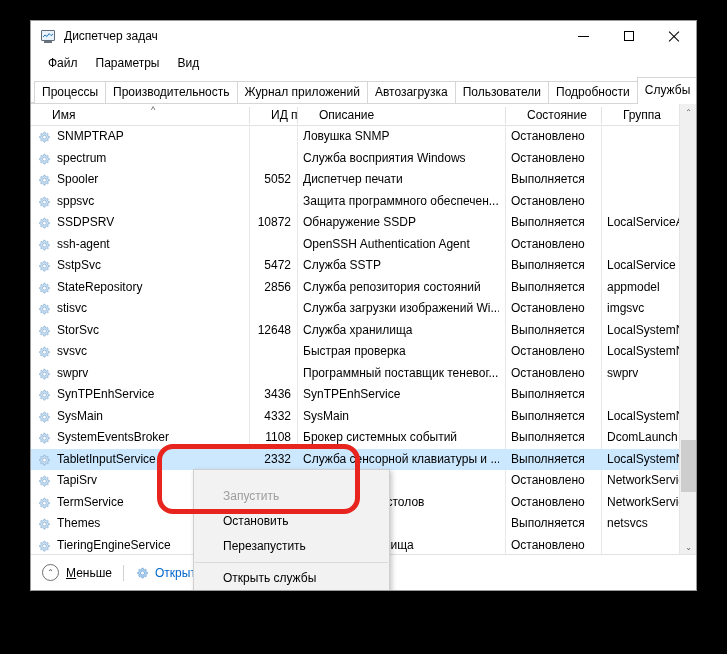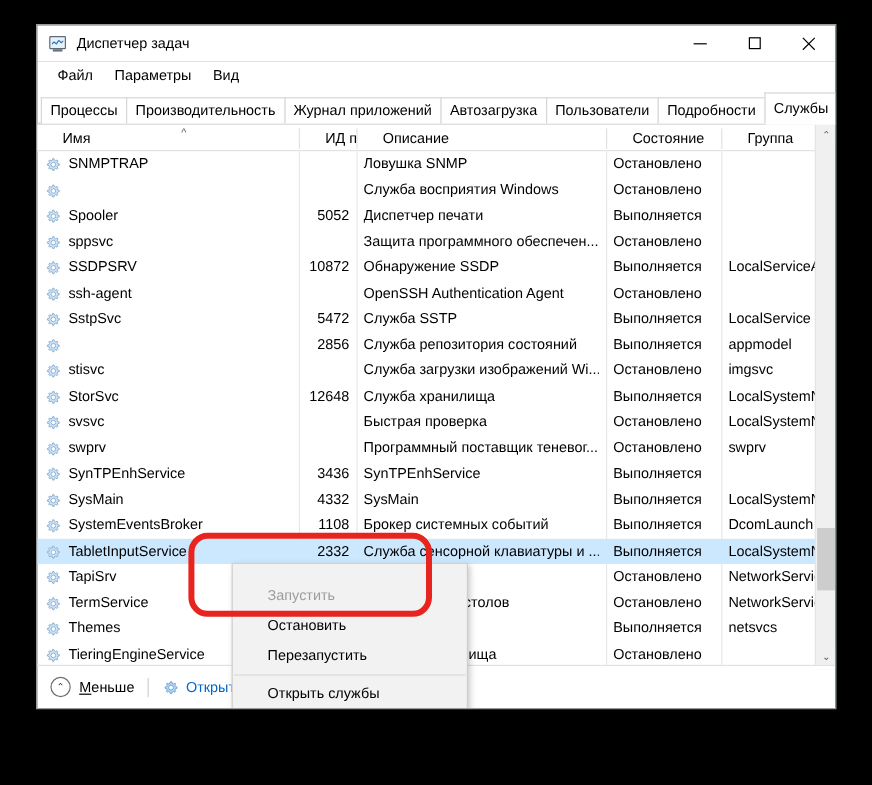--- a/index.html
+++ b/index.html
@@ -403,20 +403,21 @@
           <div class="cell c-state">Остановлено</div>
           <div class="cell c-group"></div>
         </div>
         <div class="row">
           <span class="svc-ico">
             <svg width="14" height="14" viewBox="0 0 14 14">
               <path d="M6.9 2.2 L8.0 2.2 L8.3 3.5 L9.4 4.0 L10.5 3.3 L11.3 4.1 L10.6 5.2 L11.1 6.3 L12.4 6.6 L12.4 7.7 L11.1 8.0 L10.6 9.1 L11.3 10.2 L10.5 11.0 L9.4 10.3 L8.3 10.8 L8.0 12.1 L6.9 12.1 L6.6 10.8 L5.5 10.3 L4.4 11.0 L3.6 10.2 L4.3 9.1 L3.8 8.0 L2.5 7.7 L2.5 6.6 L3.8 6.3 L4.3 5.2 L3.6 4.1 L4.4 3.3 L5.5 4.0 L6.6 3.5 Z" fill="#cfe3f5" stroke="#7fa9ce" stroke-width="0.7"></path>
               <circle cx="7.45" cy="7.15" r="1.9" fill="#ffffff" stroke="#7fa9ce" stroke-width="0.7"></circle>
             </svg>
           </span>
+          <div class="cell c-name">spectrum</div>
           <div class="cell c-pid"></div>
           <div class="cell c-desc">Служба восприятия Windows</div>
           <div class="cell c-state">Остановлено</div>
           <div class="cell c-group"></div>
         </div>
         <div class="row">
           <span class="svc-ico">
             <svg width="14" height="14" viewBox="0 0 14 14">
               <path d="M6.9 2.2 L8.0 2.2 L8.3 3.5 L9.4 4.0 L10.5 3.3 L11.3 4.1 L10.6 5.2 L11.1 6.3 L12.4 6.6 L12.4 7.7 L11.1 8.0 L10.6 9.1 L11.3 10.2 L10.5 11.0 L9.4 10.3 L8.3 10.8 L8.0 12.1 L6.9 12.1 L6.6 10.8 L5.5 10.3 L4.4 11.0 L3.6 10.2 L4.3 9.1 L3.8 8.0 L2.5 7.7 L2.5 6.6 L3.8 6.3 L4.3 5.2 L3.6 4.1 L4.4 3.3 L5.5 4.0 L6.6 3.5 Z" fill="#cfe3f5" stroke="#7fa9ce" stroke-width="0.7"></path>
               <circle cx="7.45" cy="7.15" r="1.9" fill="#ffffff" stroke="#7fa9ce" stroke-width="0.7"></circle>
@@ -480,20 +481,21 @@
           <div class="cell c-state">Выполняется</div>
           <div class="cell c-group">LocalService</div>
         </div>
         <div class="row">
           <span class="svc-ico">
             <svg width="14" height="14" viewBox="0 0 14 14">
               <path d="M6.9 2.2 L8.0 2.2 L8.3 3.5 L9.4 4.0 L10.5 3.3 L11.3 4.1 L10.6 5.2 L11.1 6.3 L12.4 6.6 L12.4 7.7 L11.1 8.0 L10.6 9.1 L11.3 10.2 L10.5 11.0 L9.4 10.3 L8.3 10.8 L8.0 12.1 L6.9 12.1 L6.6 10.8 L5.5 10.3 L4.4 11.0 L3.6 10.2 L4.3 9.1 L3.8 8.0 L2.5 7.7 L2.5 6.6 L3.8 6.3 L4.3 5.2 L3.6 4.1 L4.4 3.3 L5.5 4.0 L6.6 3.5 Z" fill="#cfe3f5" stroke="#7fa9ce" stroke-width="0.7"></path>
               <circle cx="7.45" cy="7.15" r="1.9" fill="#ffffff" stroke="#7fa9ce" stroke-width="0.7"></circle>
             </svg>
           </span>
+          <div class="cell c-name">StateRepository</div>
           <div class="cell c-pid">2856</div>
           <div class="cell c-desc">Служба репозитория состояний</div>
           <div class="cell c-state">Выполняется</div>
           <div class="cell c-group">appmodel</div>
         </div>
         <div class="row">
           <span class="svc-ico">
             <svg width="14" height="14" viewBox="0 0 14 14">
               <path d="M6.9 2.2 L8.0 2.2 L8.3 3.5 L9.4 4.0 L10.5 3.3 L11.3 4.1 L10.6 5.2 L11.1 6.3 L12.4 6.6 L12.4 7.7 L11.1 8.0 L10.6 9.1 L11.3 10.2 L10.5 11.0 L9.4 10.3 L8.3 10.8 L8.0 12.1 L6.9 12.1 L6.6 10.8 L5.5 10.3 L4.4 11.0 L3.6 10.2 L4.3 9.1 L3.8 8.0 L2.5 7.7 L2.5 6.6 L3.8 6.3 L4.3 5.2 L3.6 4.1 L4.4 3.3 L5.5 4.0 L6.6 3.5 Z" fill="#cfe3f5" stroke="#7fa9ce" stroke-width="0.7"></path>
               <circle cx="7.45" cy="7.15" r="1.9" fill="#ffffff" stroke="#7fa9ce" stroke-width="0.7"></circle>

